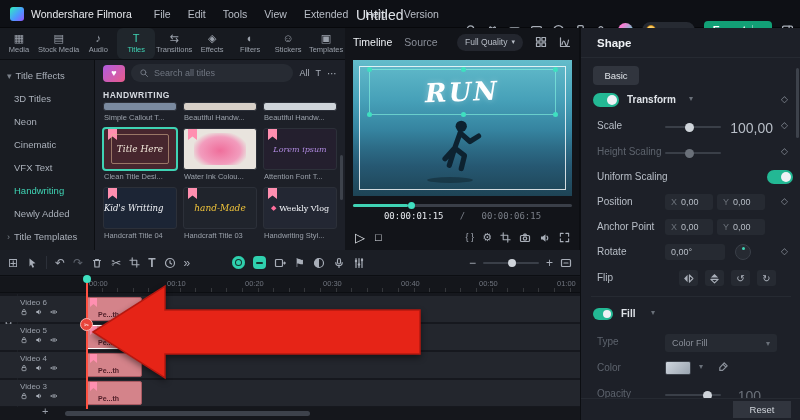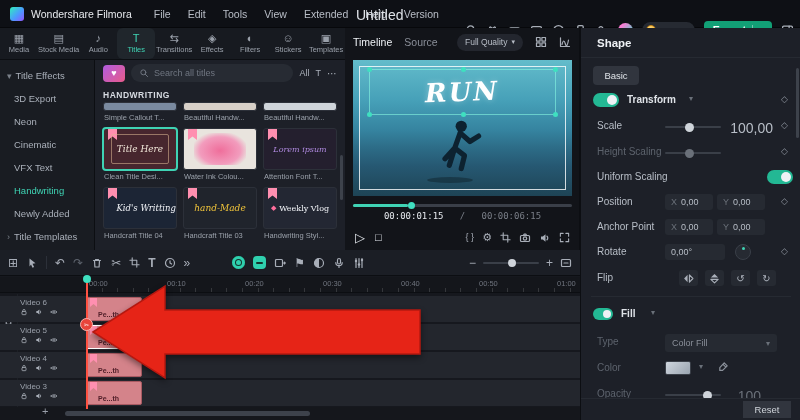--- a/index.html
+++ b/index.html
@@ -53,21 +53,21 @@
   .bkm.mini{width:7px;height:9px;left:3px}
   .tscript{font-family:"DejaVu Serif","Liberation Serif",serif;font-style:italic}
   .t-clean{background:#47262e;display:flex;align-items:center;justify-content:center}
   .t-clean .frame{position:absolute;inset:5px 7px;border:1px solid rgba(222,186,150,.55);border-radius:2px}
   .t-clean .tscript{color:#f0e6d8;font-size:9px}
   .thumb.sel{outline:2px solid #3fd3b4;outline-offset:-1px}
   .t-water{background:#e9e4de}
   .t-water .blob{position:absolute;inset:4px 10px;background:radial-gradient(ellipse at 50% 55%,#ef6e9b 0%,#f29cbd 55%,rgba(242,156,189,0) 78%)}
   .t-attn{background:#241f2e;display:flex;align-items:center;justify-content:center}
   .t-attn .tscript{color:#b08ae0;font-size:8px}
-  .t-kids{background:#1c2535;display:flex;align-items:center;justify-content:flex-end}
+  .t-kids{background:#1c2535;display:flex;align-items:center;justify-content:flex-start}
   .t-kids .tscript{color:#f2f4f8;font-size:8.5px}
   .t-hand{background:#20242c;display:flex;align-items:center;justify-content:center}
   .t-hand .tscript{color:#f0c43a;font-size:9px}
   .t-week{background:#232733;display:flex;align-items:center;justify-content:center;gap:3px}
   .t-week .tscript{color:#f2f4f8;font-size:8px;font-style:normal}
   .t-week .pfx{color:#ff6e9c;font-size:7px}
   .s1{background:#7a8aa0}.s2{background:#d8d0c8}.s3{background:#cfd4da}
   .vscroll{position:absolute;width:3px;border-radius:2px;background:#3d424b}
 
   
@@ -110,21 +110,21 @@
   .chip .axis{color:#6a7079}
   .flipbtn{position:absolute;top:0;width:19px;height:16px;border-radius:3px;background:#262a32;display:flex;align-items:center;justify-content:center;color:#aab0ba;font-size:10px}
   .divider-h{position:absolute;left:10px;width:200px;height:1px;background:#262a32}
   .basic-pill{position:absolute;left:12px;width:46px;height:19px;background:#31353e;border-radius:4px;display:flex;align-items:center;justify-content:center;font-size:9.5px;color:#dfe3e8}
   .dropdown{position:absolute;height:18px;background:#262a32;border-radius:3px;display:flex;align-items:center;padding:0 7px;font-size:9px;color:#8a8f99}
   .dropdown .caret{margin-left:auto;font-size:8px;color:#6a7079}
   .swatch{position:absolute;width:26px;height:14px;border-radius:2px;background:linear-gradient(135deg,#cfd6de,#9aa4b0);border:1px solid #3a3f48}
   .dial{position:absolute;width:16px;height:16px;border-radius:50%;background:#262a32;border:1px solid #3a3f48}
   .dial .dot{position:absolute;left:50%;top:2px;width:3px;height:3px;margin-left:-1.5px;border-radius:50%;background:#3fd3b4}
   #reset-bar{position:absolute;left:0;bottom:0;width:220px;height:22px;background:#1d2028;border-top:1px solid #262a32}
-  .reset-btn{position:absolute;right:10px;top:2px;width:48px;height:17px;background:#31353e;border-radius:0;display:flex;align-items:center;justify-content:center;font-size:9.5px;color:#cfd4da}
+  .reset-btn{position:absolute;right:10px;top:2px;width:58px;height:17px;background:#31353e;border-radius:0;display:flex;align-items:center;justify-content:center;font-size:9.5px;color:#cfd4da}
 
   
   #timeline{left:0;top:250px;width:580px;height:170px;background:#16181e}
   #tl-toolbar{height:26px;display:flex;align-items:center;gap:8px;padding:0 8px;background:#1b1e25;border-bottom:1px solid #0c0e12}
   .tb-div{width:1px;height:13px;background:#2c3039}
   .teal-circ{width:13px;height:13px;border-radius:50%;background:#2fd0ae;box-shadow:inset 0 0 0 3px #2fd0ae,inset 0 0 0 4px #15332c}
   .teal-sq{width:13px;height:13px;border-radius:4px;background:#2fd0ae;display:flex;align-items:center;justify-content:center}
   .teal-sq i{display:block;width:7px;height:2px;background:#15332c;border-radius:1px}
   .zoom-track{width:56px;height:2px;background:#3a3f48;border-radius:2px;position:relative}
   .zoom-track .kn{position:absolute;left:45%;top:-3px;width:8px;height:8px;border-radius:50%;background:#cfd4da}
@@ -266,21 +266,21 @@
       <span>Templates</span>
     </div>
 </div>
 
 <div class="abs" id="sidebar">
   <div class="sbitem">
       <span class="sbchev">▾</span>
       <span>Title Effects</span>
     </div>
   <div class="sbitem sub">
-      <span>3D Export</span>
+      <span>3D Titles</span>
     </div>
   <div class="sbitem sub">
       <span>Neon</span>
     </div>
   <div class="sbitem sub">
       <span>Cinematic</span>
     </div>
   <div class="sbitem sub">
       <span>VFX Text</span>
     </div>

